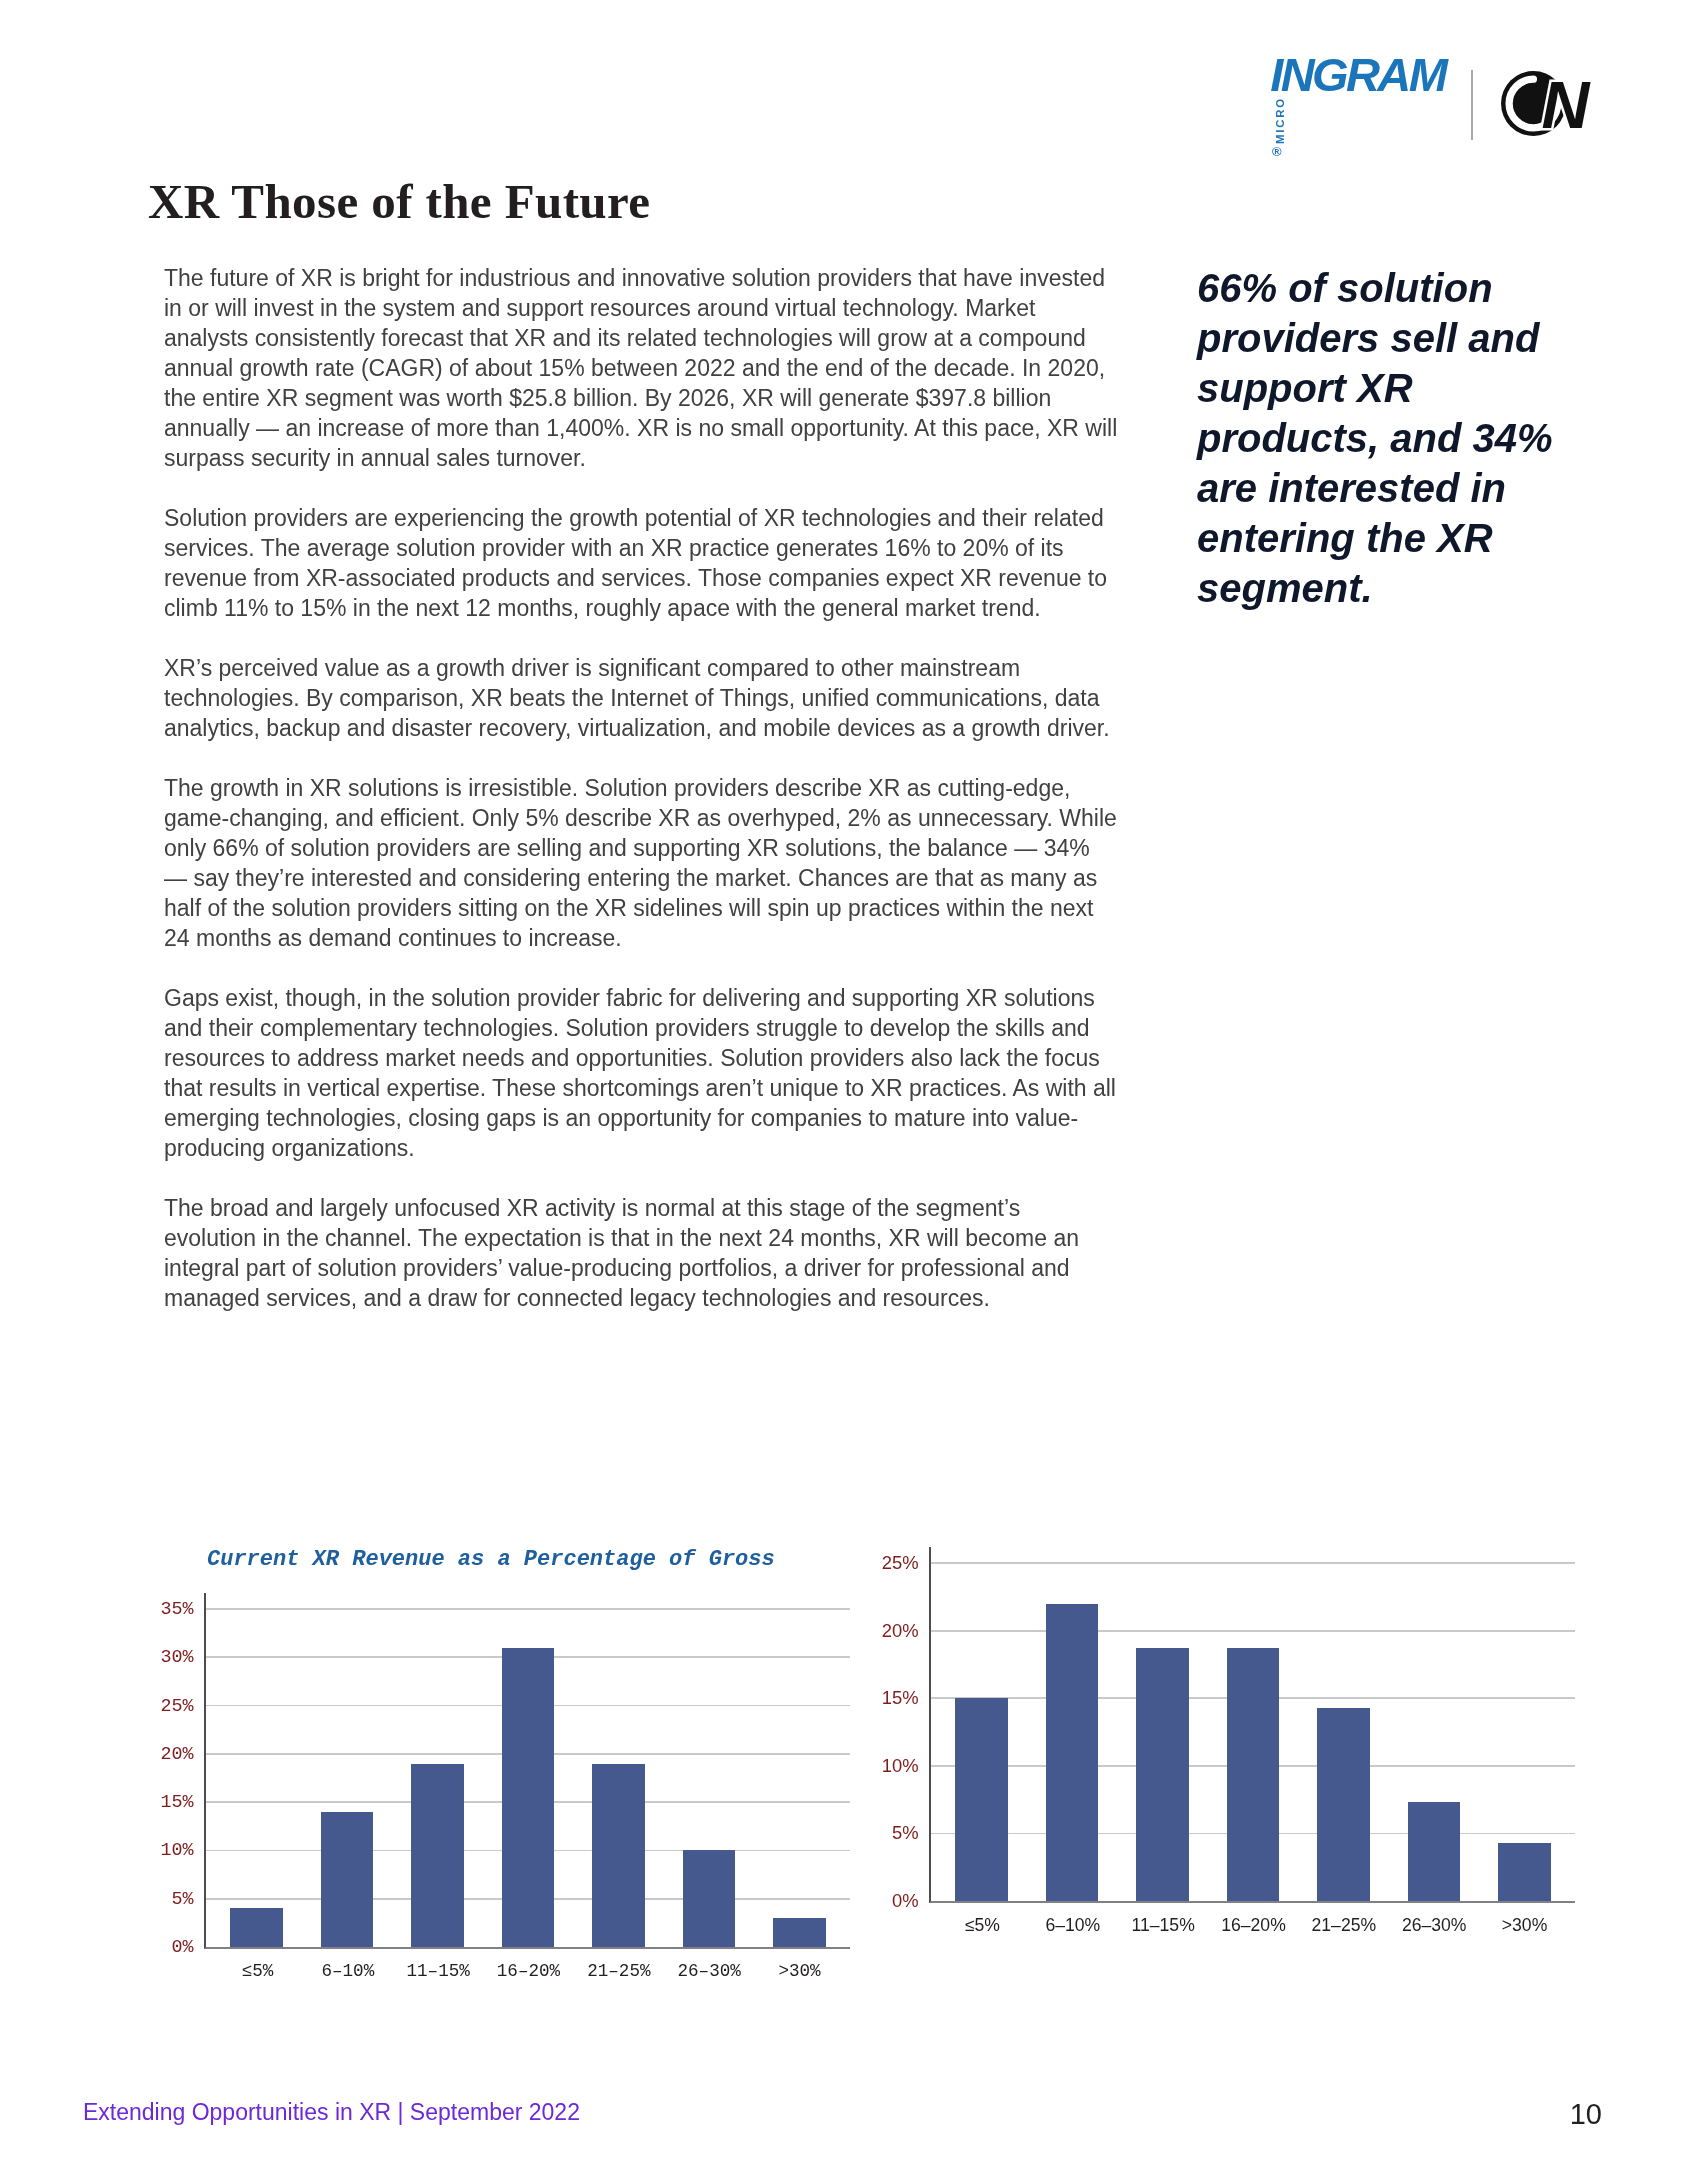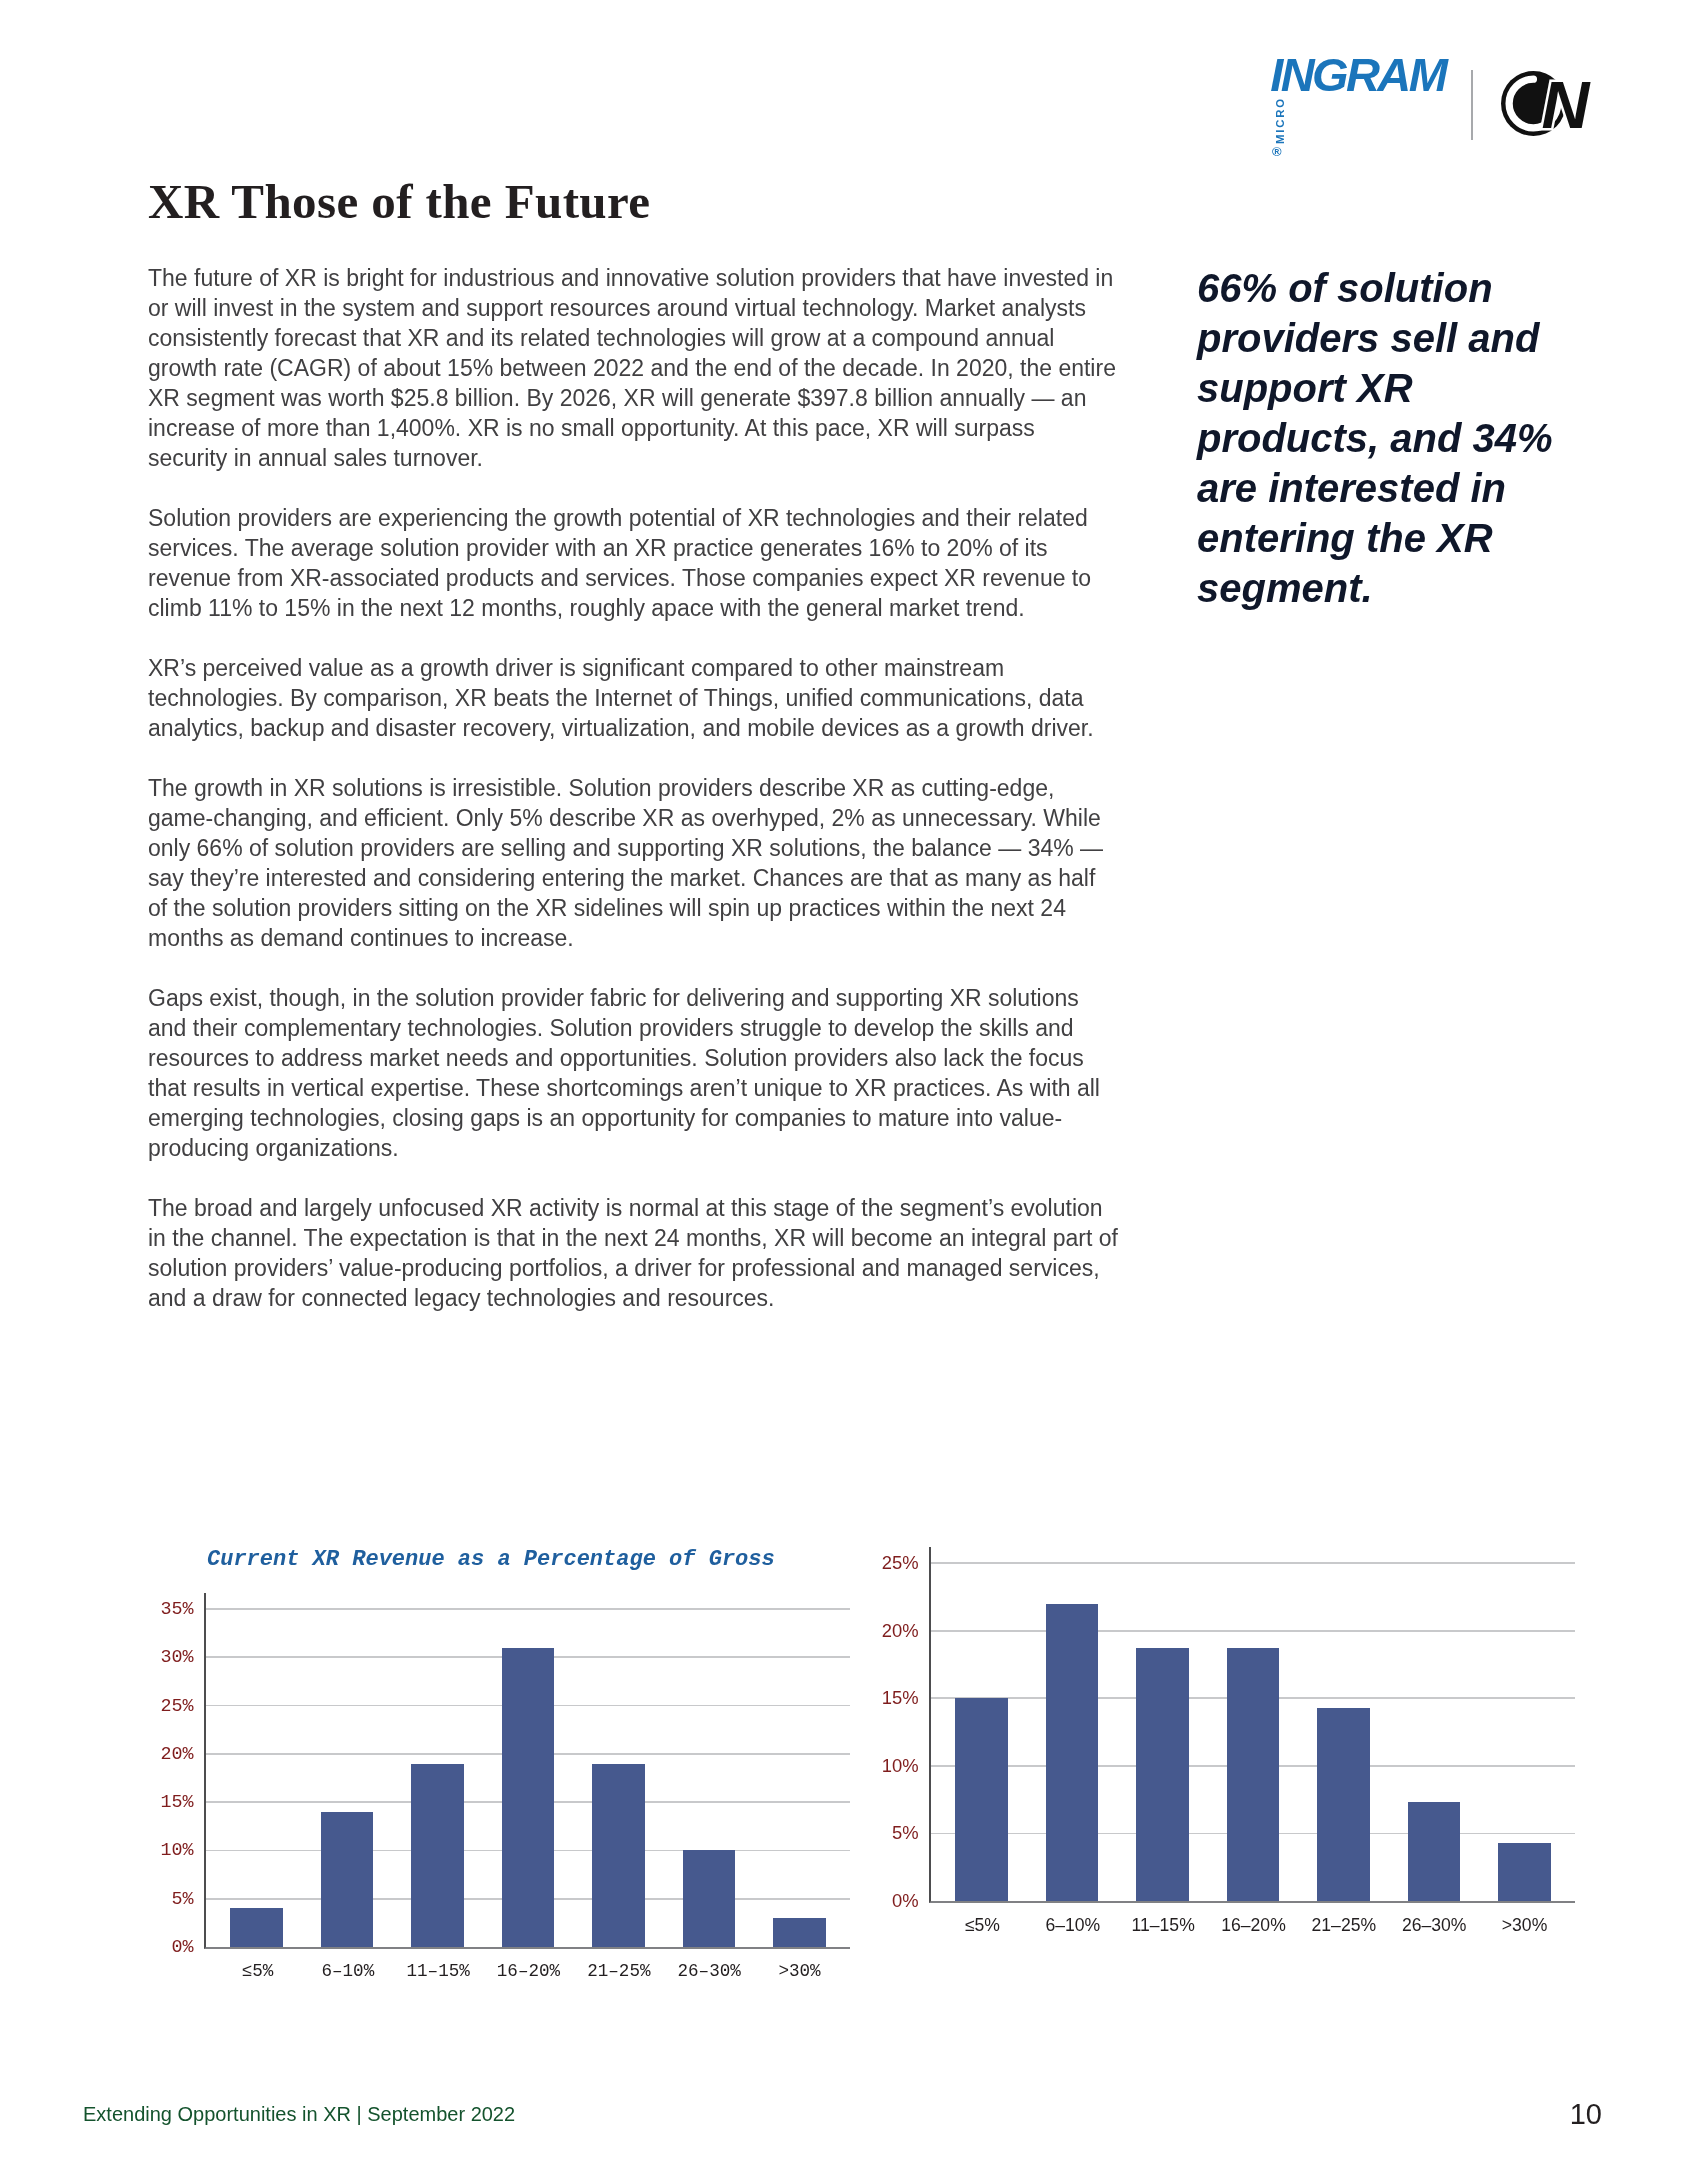--- a/index.html
+++ b/index.html
@@ -32,21 +32,21 @@
   .page-title {
     position:absolute; left:148px; top:140px;
     font-family:"Liberation Serif", serif;
     font-size:49px; font-weight:700; color:#231f20;
     letter-spacing:0.4px;
   }
   .body-col {
     position:absolute; left:148px; top:263px; width:970px;
     font-size:23px; line-height:30px;
   }
-  .body-col p { margin:0 0 30px 0; }
+  .body-col p { margin:0 0 30px 16px; }
   .pull-quote {
     position:absolute; left:1177px; top:263px; width:364px;
     font-size:40px; line-height:50px;
     font-weight:700; font-style:italic;
   }
 
   
   .chart { position:absolute; width:702px; }
   #chart-0 { left:148px; top:1547px;font-family:Liberation Mono, monospace; }
   #chart-1 { left:873px; top:1547px; }
@@ -73,21 +73,21 @@
   .gridline { position:absolute; left:0; right:0; height:1.8px; background:#c8c9cb; }
   .bars { display:flex; align-items:flex-end; padding:0 5.3px; }
   .bar-slot { flex:1; display:flex; justify-content:center; align-items:flex-end; height:100%; }
   .bar { width:58%; }
   .x-labels { display:flex; margin-left:59px; padding:12.3px 5.3px 0 5.3px; }
   .x-label { flex:1; text-align:center; font-size:17.6px; color:#231f20; white-space:nowrap; }
 
   
   .footer-left {
     position:absolute; left:83px; bottom:54px;
-    font-size:20px; color:#14532d;
+    font-size:23px; color:#6d28d9;
   }
   .footer-page {
     position:absolute; right:83px; bottom:49px;
     font-size:29px; color:#231f20;
   }
 </style>
 </head>
 <body>
 
 <div class="header-logos">

